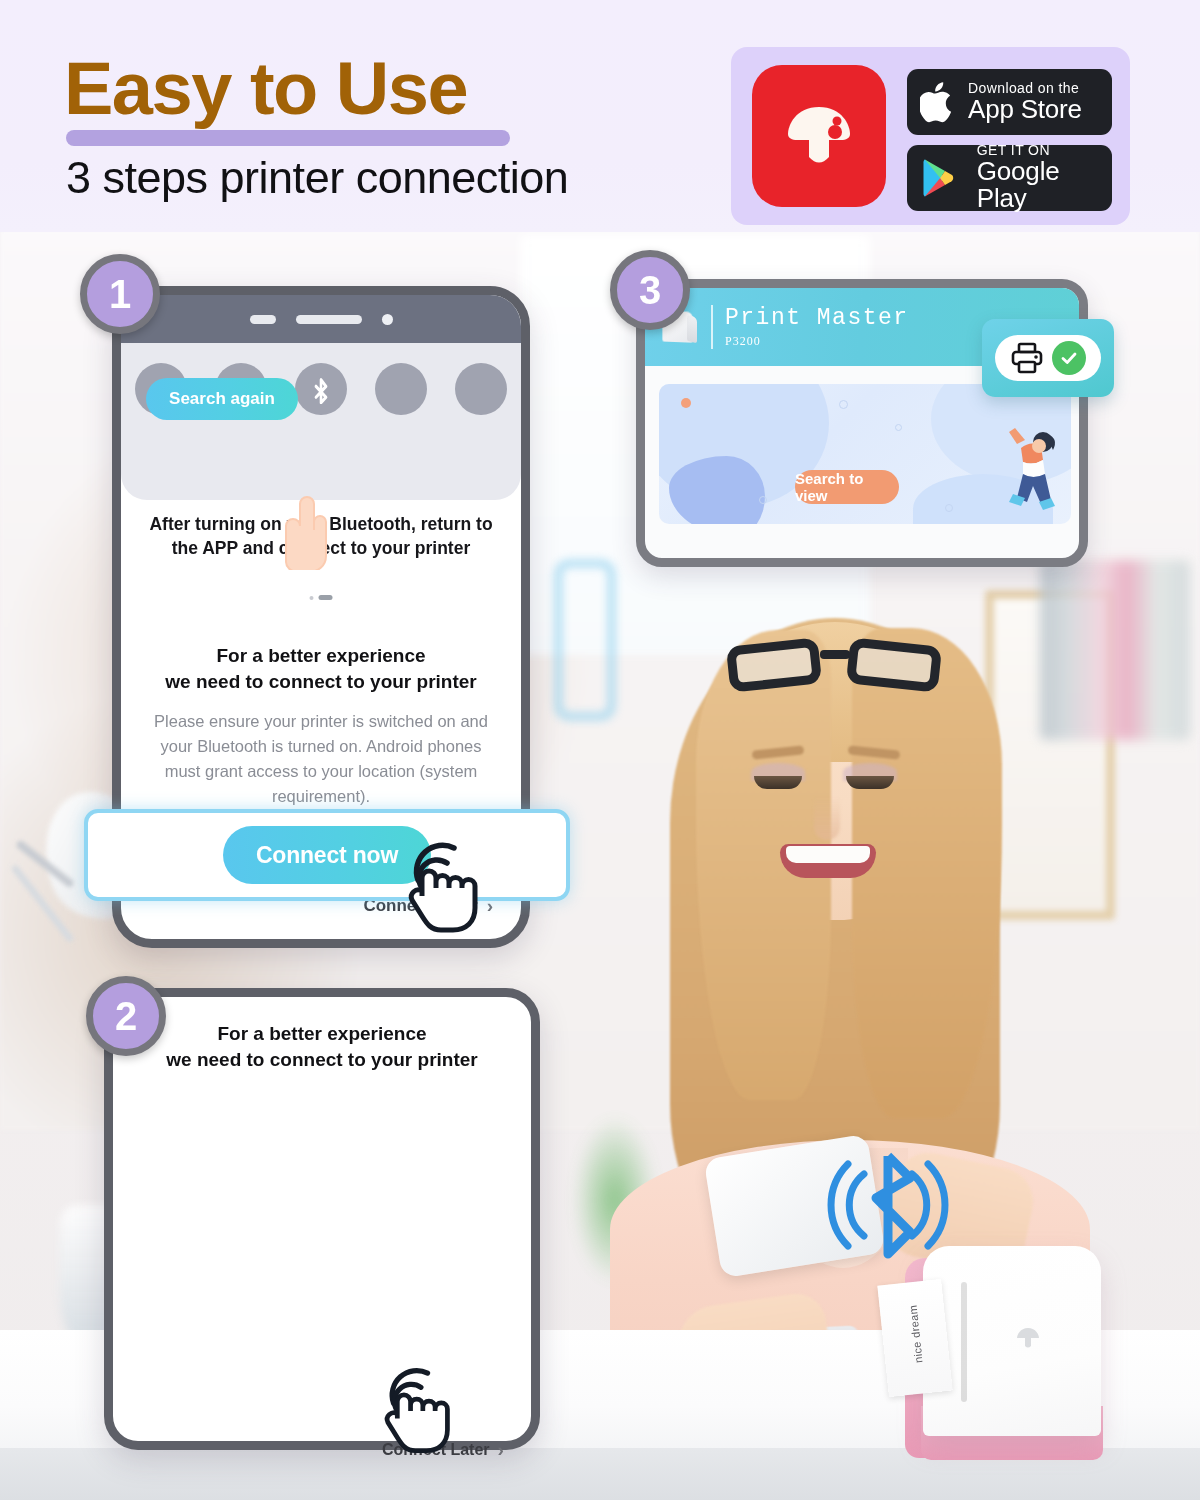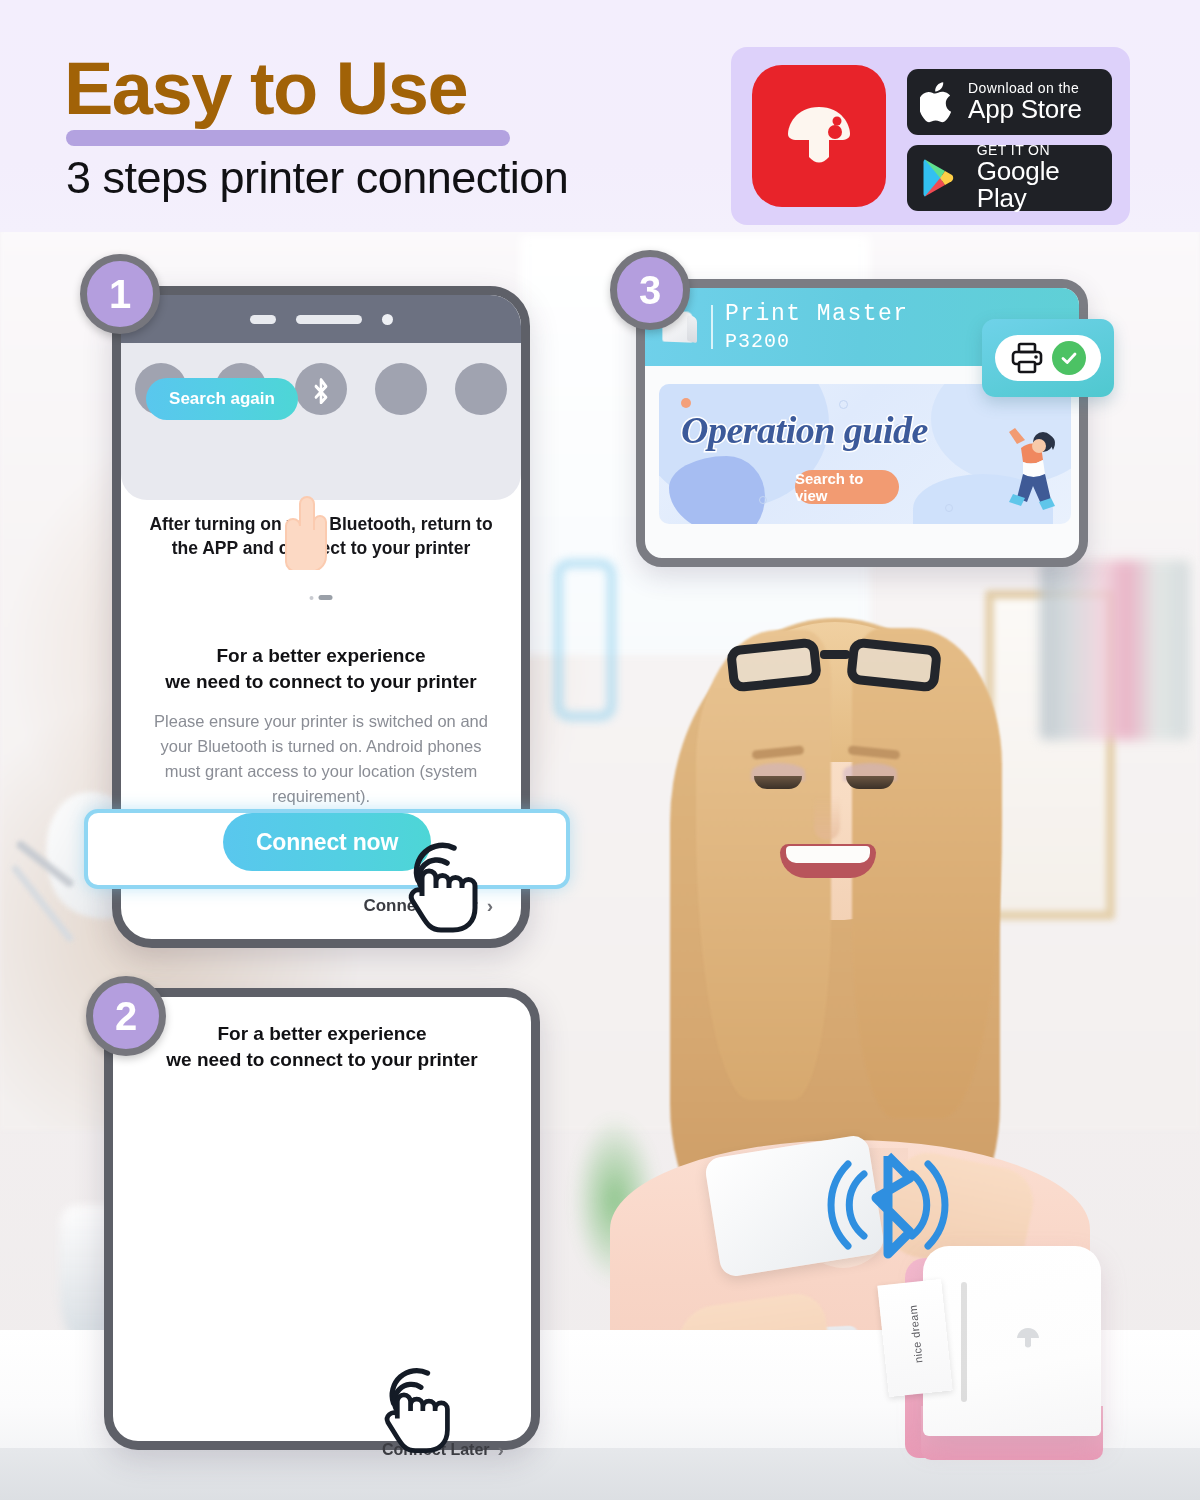--- a/index.html
+++ b/index.html
@@ -305,24 +305,24 @@
     font-size: 16.5px; color: #8a8d95; line-height: 1.52; padding: 0 32px;
   }
   .connect-later {
     position: absolute; right: 28px; bottom: 22px;
     font-size: 17px; font-weight: 700; color: #3b3c42;
     display: flex; align-items: center; gap: 9px;
   }
   .chev { font-size: 19px; color: #6f7076; }
 
   .highlight-box {
-    position: absolute; left: 84px; top: 809px; width: 486px; height: 80px;
+    position: absolute; left: 84px; top: 809px; width: 486px; height: 92px;
     background: #ffffff; border: 4px solid #8fd6f3; border-radius: 14px; z-index: 30;
     box-shadow: 0 0 16px rgba(120,200,235,.45);
-    display: flex; justify-content: center;
+    display: flex; align-items: center; justify-content: center;
   }
   .pill-btn {
     border-radius: 34px; color: #fff; font-weight: 700;
     display: flex; align-items: center; justify-content: center;
     background: linear-gradient(90deg,#59c7ee 0%, #53cfe3 55%, #4dd6d6 100%);
   }
   #connect-now-btn { width: 208px; height: 58px; font-size: 23px; letter-spacing: -.2px; }
 
   .tap-cursor { position: absolute; z-index: 45; pointer-events: none; }
 
@@ -382,21 +382,21 @@
   .t3-dev-b {
     position: absolute; left: 2px; top: 2px; width: 32px; height: 30px;
     background: linear-gradient(150deg,#ffffff,#e7e9ed); border-radius: 7px 7px 2px 2px;
     transform: perspective(120px) rotateY(-18deg);
   }
   .t3-dev-r { position: absolute; left: 28px; top: 6px; width: 10px; height: 26px;
     background: linear-gradient(180deg,#eef0f3,#d9dbe0); border-radius: 3px 5px 2px 2px; transform: skewY(12deg); }
   .t3-divider { width: 2px; height: 44px; background: rgba(255,255,255,.75); }
   .t3-names { display: flex; flex-direction: column; gap: 3px; }
   .t3-name { font-family: "Liberation Mono", monospace; font-size: 23px; color: #ffffff; letter-spacing: 1.5px; }
-  .t3-model { font-family: Liberation Mono, monospace; font-size: 20px; color: #ffffff; letter-spacing: 1px; }
+  .t3-model { font-family: Liberation Serif, serif; font-size: 12px; color: #ffffff; letter-spacing: 1px; }
   .status-card {
     position: absolute; left: 982px; top: 319px; width: 132px; height: 78px; z-index: 34;
     background: linear-gradient(160deg,#6fd2e9,#4fc8cf); border-radius: 13px;
     display: flex; align-items: center; justify-content: center;
     box-shadow: 0 6px 16px rgba(60,120,140,.28);
   }
   .status-pill {
     width: 106px; height: 46px; background: #fff; border-radius: 24px;
     display: flex; align-items: center; justify-content: center; gap: 8px;
   }
@@ -668,21 +668,20 @@
     <div class="blob blob-a"></div>
     <div class="blob blob-c"></div>
     <div class="blob blob-d"></div>
     <div class="blob blob-b"></div>
     <div class="orange-dot"></div>
     <div class="dot-deco" style="left:180px; top:16px; width:9px; height:9px;"></div>
     <div class="dot-deco" style="left:236px; top:40px; width:7px; height:7px;"></div>
     <div class="dot-deco" style="left:100px; top:112px; width:8px; height:8px;"></div>
     <div class="dot-deco" style="left:286px; top:120px; width:8px; height:8px;"></div>
 
-    <div class="guide-title">Operation guide</div>
     <div class="guide-btn">
       <span>Search to view</span>
     </div>
 
     <svg class="climber" viewBox="0 0 76 96">
       <path d="M30 20 L22 8 L28 4 L38 16 Z" fill="#f29b72"></path>
       <path d="M34 24 Q44 16 54 22 L56 36 Q46 42 36 38 Z" fill="#f0885f"></path>
       <path d="M36 38 Q46 42 56 36 L58 50 Q46 56 36 50 Z" fill="#fdfdfd"></path>
       <path d="M36 50 Q46 56 58 50 L64 76 L54 80 L46 62 L40 78 L30 74 Z" fill="#3f5a96"></path>
       <circle cx="56" cy="18" r="10" fill="#2b3447"></circle>

